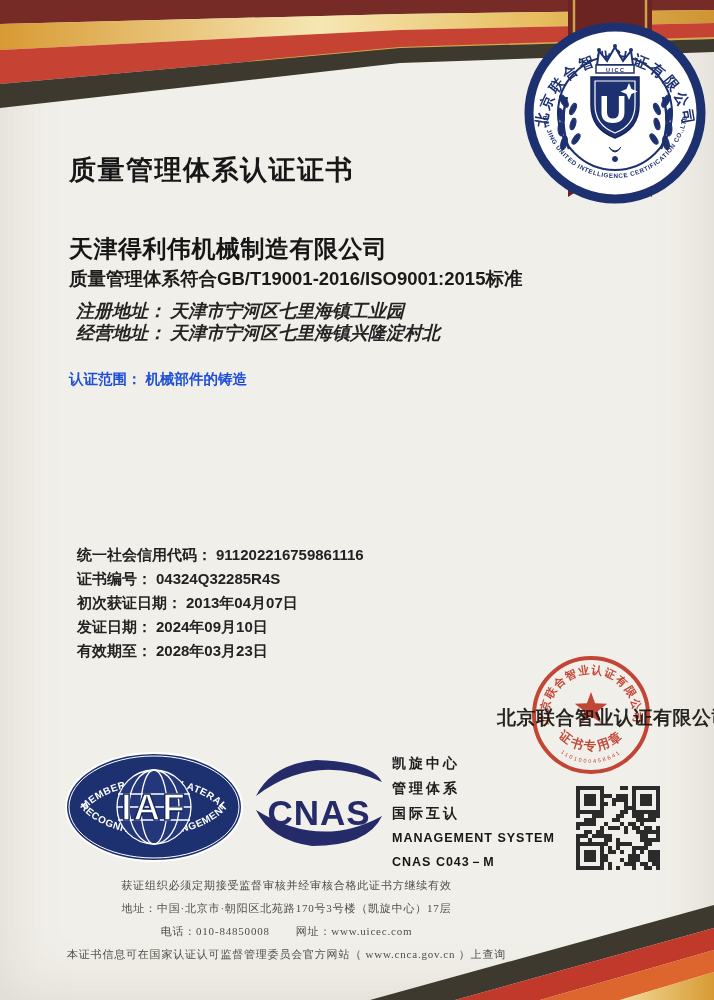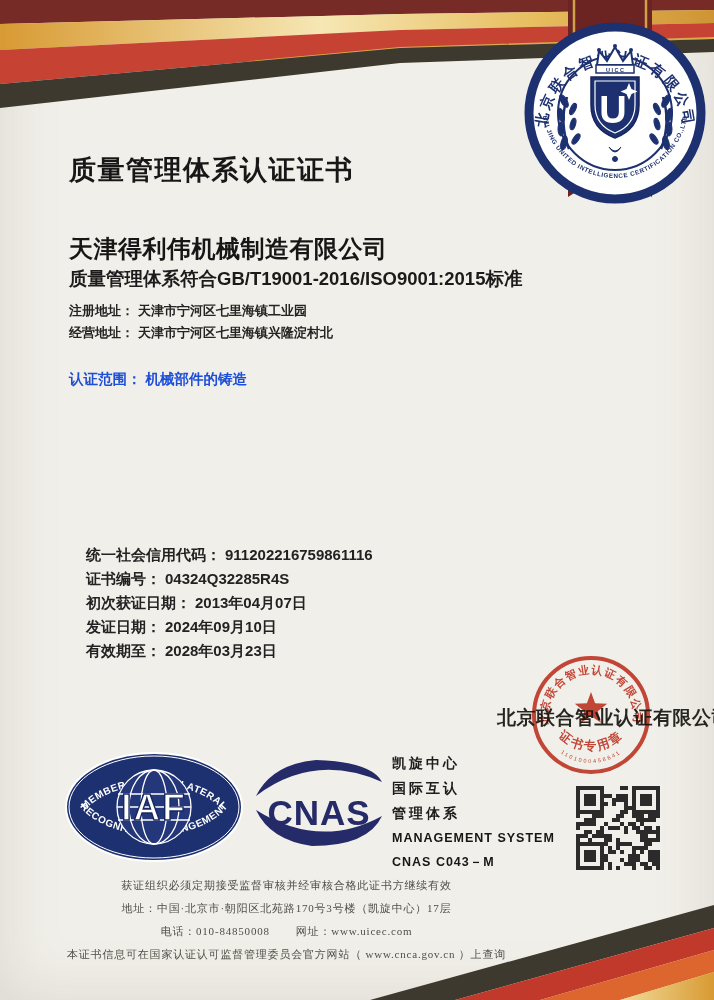--- a/index.html
+++ b/index.html
@@ -8,23 +8,23 @@
     background:#f1efe9;overflow:hidden;
     font-family:"Liberation Sans","DejaVu Sans",sans-serif;
     box-shadow:inset 0 0 60px rgba(120,110,95,.18);
   }
   .abs{position:absolute;}
   svg{display:block;}
   
   .cert-title{left:69px;top:152px;font-size:27px;font-weight:800;color:#171717;letter-spacing:1.5px;}
   .company{left:69px;top:233px;font-size:24px;font-weight:800;color:#161616;letter-spacing:.5px;}
   .standard{left:69px;top:266px;font-size:18.5px;font-weight:700;color:#1b1b1b;}
-  .addr-block{left:69px;top:300px;font-size:13px;font-weight:600;color:#242424;line-height:22px;}
+  .addr-block{left:76px;top:300px;font-size:18px;font-weight:600;color:#242424;line-height:22px;font-style:italic;}
   .scope-line{left:69px;top:370px;font-size:14.5px;font-weight:700;color:#1d4ed8;}
-  .detail-block{left:86px;top:543px;font-size:15px;font-weight:600;color:#222;line-height:24px;}
+  .detail-block{left:77px;top:543px;font-size:15px;font-weight:600;color:#222;line-height:24px;}
   .row{white-space:nowrap;}
   .row .lbl{margin-right:4px;}
   
   .issuer-name{left:497px;top:705px;font-size:19px;font-weight:600;color:rgba(22,19,15,.92);
     white-space:nowrap;z-index:6;letter-spacing:.5px;}
   .seal-svg{left:528px;top:652px;z-index:4;mix-blend-mode:multiply;opacity:.92;}
   
   .accred{left:392px;top:751px;color:#1d1d1d;}
   .accred .cn{font-family:"Liberation Serif","DejaVu Serif",serif;font-size:14px;letter-spacing:3px;
     line-height:25px;font-weight:600;}
@@ -213,22 +213,22 @@
   <svg class="abs deco" style="left:250px;top:752px;z-index:2" width="138" height="106" viewBox="0 0 138 106">
     <g fill="#252a68">
       <path d="M6,44 Q64,0 132,30 Q122,10 66,8 Q22,12 6,44 Z"></path>
       <path d="M6,58 Q70,98 132,64 Q118,94 62,94 Q20,88 6,58 Z"></path>
     </g>
     <text x="69" y="73" text-anchor="middle" font-size="35" font-weight="bold" fill="#252a68" letter-spacing="1">CNAS</text>
   </svg>
 
   <div class="abs accred">
     <div class="cn">凯旋中心</div>
+    <div class="cn">管理体系</div>
     <div class="cn">国际互认</div>
-    <div class="cn">管理体系</div>
     <div class="en">MANAGEMENT  SYSTEM</div>
     <div class="en">CNAS C043－M</div>
   </div>
 
   <svg id="qr" class="abs deco" style="left:574px;top:784px;z-index:2" width="88" height="88" viewBox="0 0 88 88">
       <rect x="0" y="0" width="88" height="88" fill="#f1efe9"></rect>
       <rect x="2" y="2" width="4" height="4" fill="#2b2b2b"></rect>
       <rect x="6" y="2" width="4" height="4" fill="#2b2b2b"></rect>
       <rect x="10" y="2" width="4" height="4" fill="#2b2b2b"></rect>
       <rect x="14" y="2" width="4" height="4" fill="#2b2b2b"></rect>

